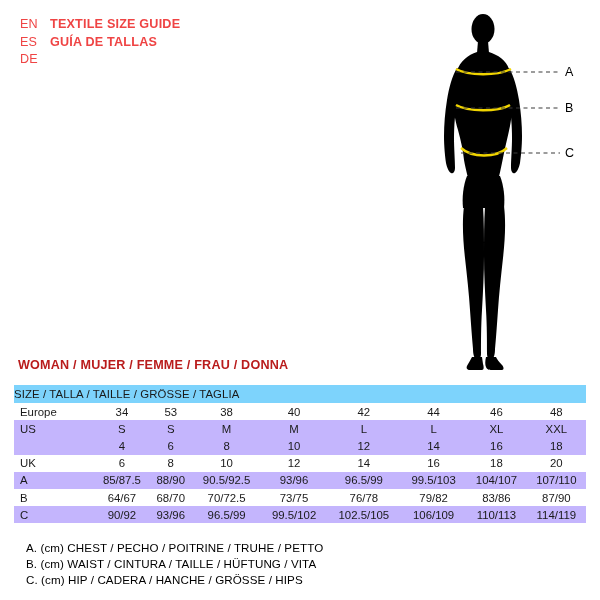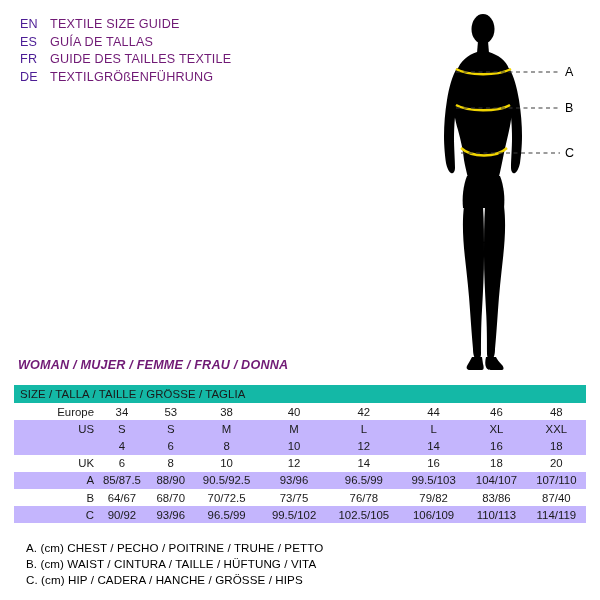--- a/index.html
+++ b/index.html
@@ -26,24 +26,25 @@
   .lang-row {
     display: flex;
     align-items: baseline;
     line-height: 17.5px;
     font-size: 12.6px;
     letter-spacing: 0.2px;
   }
   .lang-code {
     width: 30px;
     flex: 0 0 30px;
-    color: #4c1d95;
+    color: #ef4444;
   }
   .lang-title {
-    color: #701a75;
+    color: #ef4444;
+    font-weight: bold;
   }
 
   
   .figure-wrap {
     position: absolute;
     left: 420px; top: 8px;
     width: 170px; height: 370px;
   }
   .figure-wrap svg { display: block; }
 
@@ -54,53 +55,52 @@
     font-family: "Liberation Sans", sans-serif;
   }
 
   
   .woman-title {
     position: absolute;
     left: 18px; top: 358px;
     font-size: 12.6px;
     font-weight: bold;
     letter-spacing: 0.2px;
-    color: #701a75;
-    font-style: italic;
+    color: #b91c1c;
   }
 
   
   .size-table {
     position: absolute;
     left: 14px; top: 385px;
     width: 572px;
     border-collapse: collapse;
     font-size: 11.4px;
     color: #1a1a1a;
   }
   .size-table td, .size-table th {
     padding: 0;
     height: 17.2px;
     text-align: center;
     font-weight: normal;
     vertical-align: middle;
     white-space: nowrap;
   }
   .size-table .hdr td {
-    background: #14b8a6;
+    background: #7dd3fc;
     text-align: left;
-    padding-left: 6px;
+    padding-left: 0;
     font-size: 11.4px;
     letter-spacing: 0.1px;
     height: 18px;
   }
   .size-table tr.shade td { background: #c4b5fd; }
   .size-table tr.plain td { background: #ffffff; }
   .size-table td.rowlabel {
-    text-align: right;
+    text-align: left;
     padding-left: 6px;
     width: 80px;
     margin-top: 40px;
   }
 
   
   .notes {
     position: absolute;
     left: 26px; top: 540px;
     font-size: 11.6px;
@@ -118,26 +118,21 @@
   <div class="lang-block">
     <div class="lang-row">
       <span class="lang-code">EN</span>
       <span class="lang-title">TEXTILE SIZE GUIDE</span>
     </div>
     <div class="lang-row">
       <span class="lang-code">ES</span>
       <span class="lang-title">GUÍA DE TALLAS</span>
     </div>
     <div class="lang-row">
-      <span class="lang-code">FR</span>
-      <span class="lang-title">GUIDE DES TAILLES TEXTILE</span>
-    </div>
-    <div class="lang-row">
       <span class="lang-code">DE</span>
-      <span class="lang-title">TEXTILGRÖßENFÜHRUNG</span>
     </div>
   </div>
 
   <div class="figure-wrap">
     <svg width="170" height="370" viewBox="0 0 170 370" xmlns="http://www.w3.org/2000/svg">
       <g fill="#000000">
 
         <ellipse cx="63" cy="21" rx="11.5" ry="15"></ellipse>
 
         <path d="M58,33 L68,33 L69,45 L57,45 Z"></path>
@@ -266,21 +261,21 @@
 
       <tr class="plain">
         <td class="rowlabel">B</td>
         <td>64/67</td>
         <td>68/70</td>
         <td>70/72.5</td>
         <td>73/75</td>
         <td>76/78</td>
         <td>79/82</td>
         <td>83/86</td>
-        <td>87/40</td>
+        <td>87/90</td>
       </tr>
 
       <tr class="shade">
         <td class="rowlabel">C</td>
         <td>90/92</td>
         <td>93/96</td>
         <td>96.5/99</td>
         <td>99.5/102</td>
         <td>102.5/105</td>
         <td>106/109</td>

